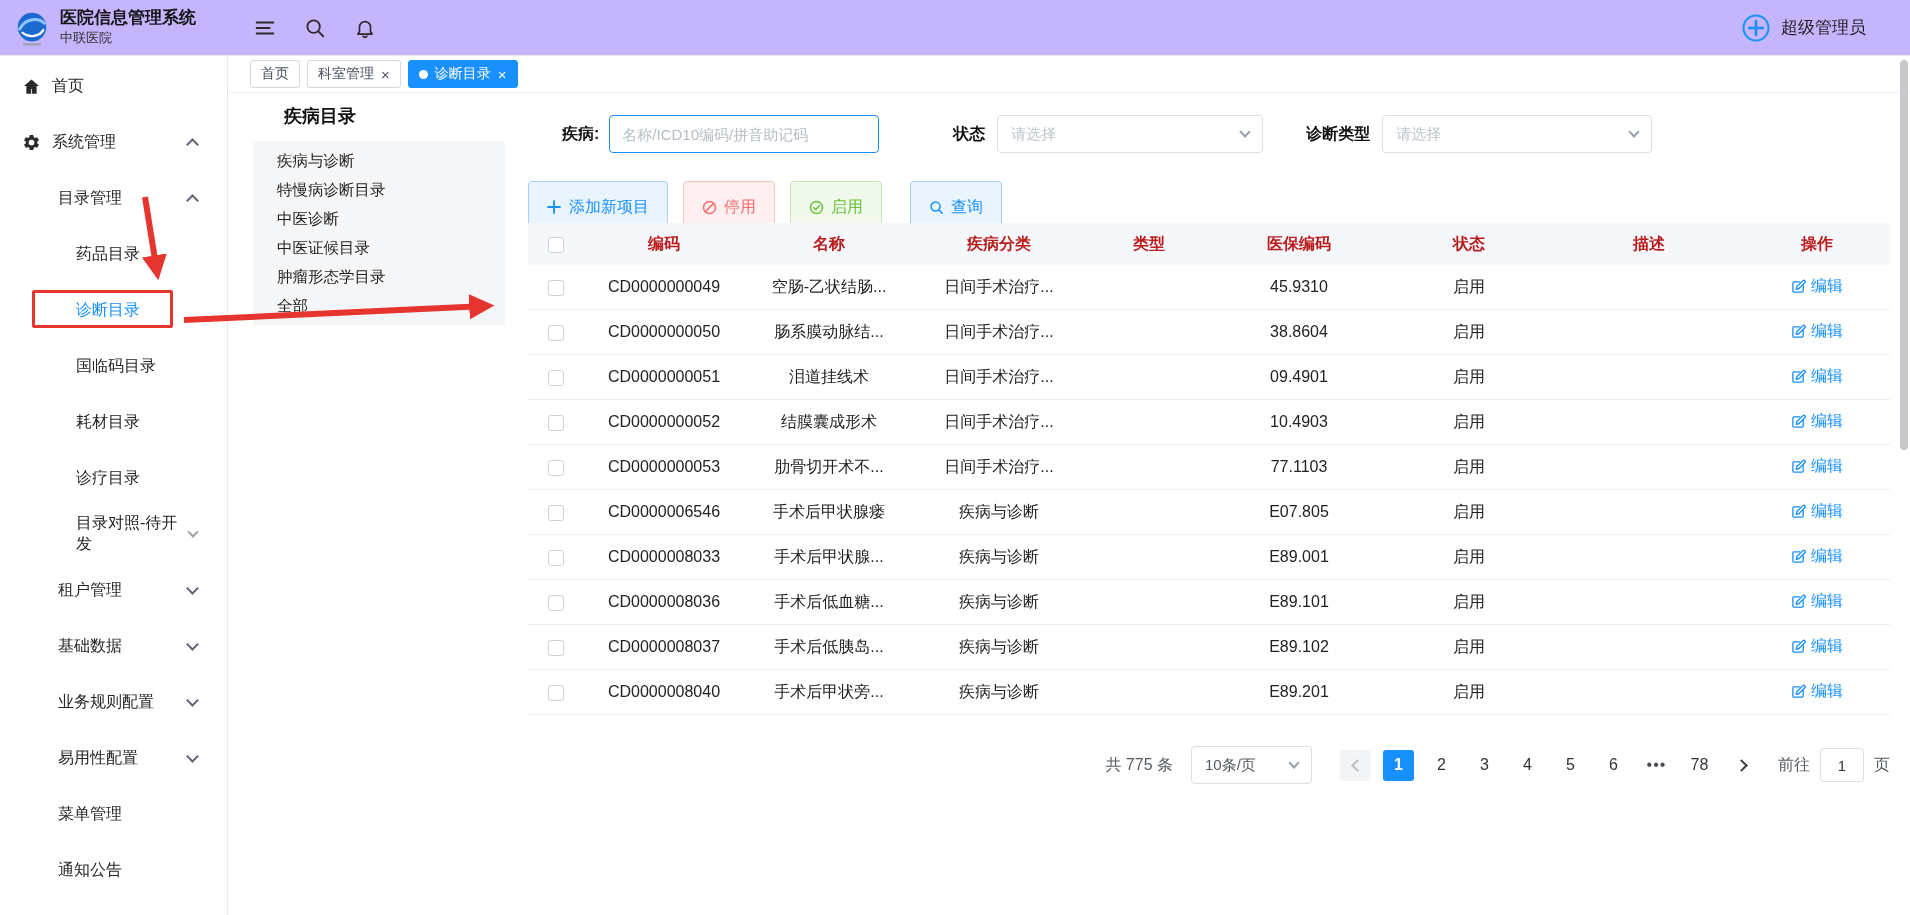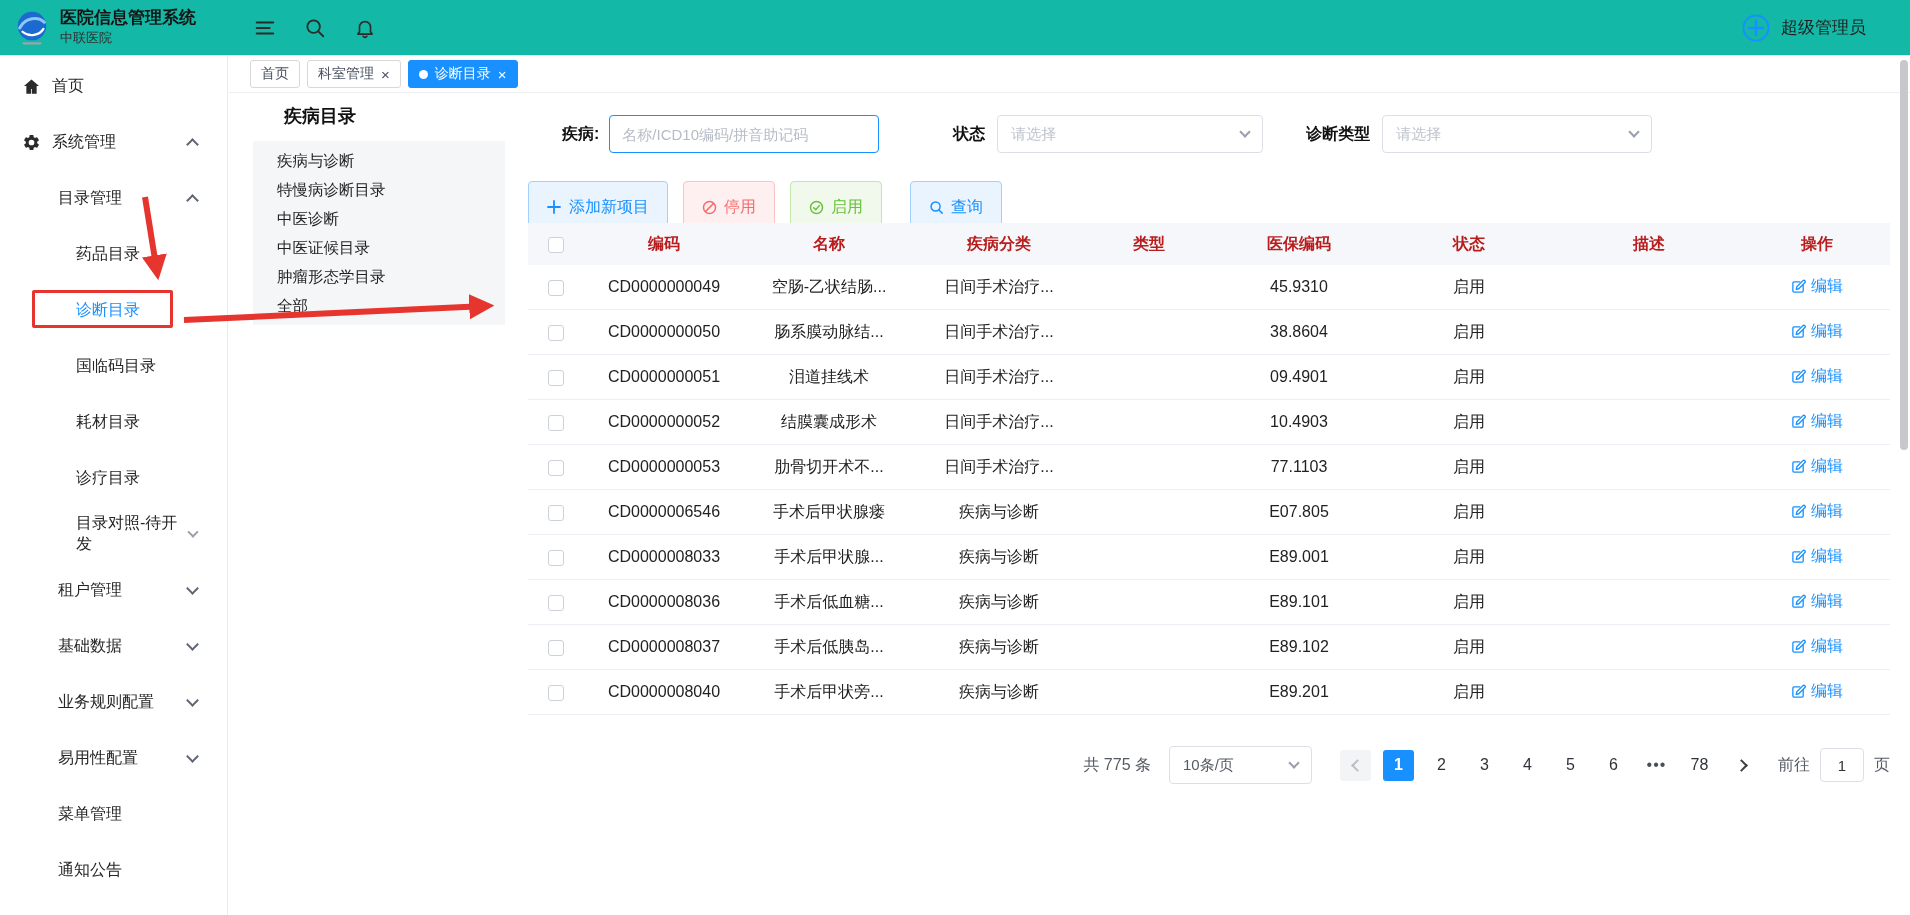--- a/index.html
+++ b/index.html
@@ -4,22 +4,22 @@
 <style>
   * { margin:0; padding:0; box-sizing:border-box; }
   html,body { width:1910px; height:915px; }
   body {
     font-family:"Liberation Sans","DejaVu Sans",sans-serif;
     background:#fff; color:#303133; position:relative; overflow:hidden;
     outline:1px solid #d6d6d6;
   }
 
   
-  .header { position:absolute; top:0; left:0; width:100%; height:56px; background:#14b8a6;
-            border-bottom:1px solid #ebebeb; display:flex; align-items:center; z-index:10; }
+  .header { position:absolute; top:0; left:0; width:100%; height:56px; background:#c4b5fd;
+            border-bottom:1px solid #ebebeb; display:flex; z-index:10; }
   .logo-area { width:228px; display:flex; align-items:center; gap:9px; padding-left:13px; flex-shrink:0; }
   .logo { width:38px; height:38px; flex-shrink:0; }
   .brand-title { font-size:17px; font-weight:bold; color:#141414; line-height:1.15; }
   .brand-sub { font-size:13px; color:#303030; margin-top:2px; }
   .header-tools { display:flex; align-items:center; gap:28px; padding-left:26px; }
   .tool { width:22px; height:22px; cursor:pointer; display:inline-flex; }
   .header-user { margin-left:auto; display:flex; align-items:center; gap:10px;
                  padding-right:44px; font-size:17px; color:#1f1f1f; cursor:pointer; }
   .avatar-ic { width:30px; height:30px; display:inline-flex; }
 
@@ -98,21 +98,21 @@
   .checkbox { display:inline-block; width:16px; height:16px; border:1px solid #ccd1da;
               border-radius:3px; background:#fff; vertical-align:middle; cursor:pointer; }
   .edit-link { color:#1890ff; display:inline-flex; align-items:center; gap:5px; cursor:pointer;
                text-decoration:none; }
   .e-ic { width:15px; height:15px; display:inline-flex; }
 
   
   .pagination { position:absolute; left:528px; top:746px; width:1362px; display:flex;
                 align-items:center; justify-content:flex-end; font-size:16px; color:#606266; }
   .pg-total { margin-right:18px; color:#555b63; }
-  .pg-size { width:143px; margin-right:22px; }
+  .pg-size { width:121px; margin-right:22px; }
   .pg-btn { min-width:31px; height:31px; border:none; background:transparent; display:inline-flex;
             align-items:center; justify-content:center; font-size:16px; color:#30343a;
             cursor:pointer; border-radius:3px; margin:0 6px; font-family:inherit; }
   .pg-prev { background:#f3f4f6; }
   .pg-num.active { background:#1890ff; color:#fff; font-weight:bold; }
   .pg-num.more { letter-spacing:1px; color:#4a4e55; }
   .pg-pages { display:inline-flex; }
   .pg-goto-label { margin-left:14px; color:#555b63;text-align:center; }
   .pg-goto-label.suffix { margin-left:10px; }
   .pg-goto-input { width:44px; height:34px; border:1px solid #dcdfe6; border-radius:4px;

